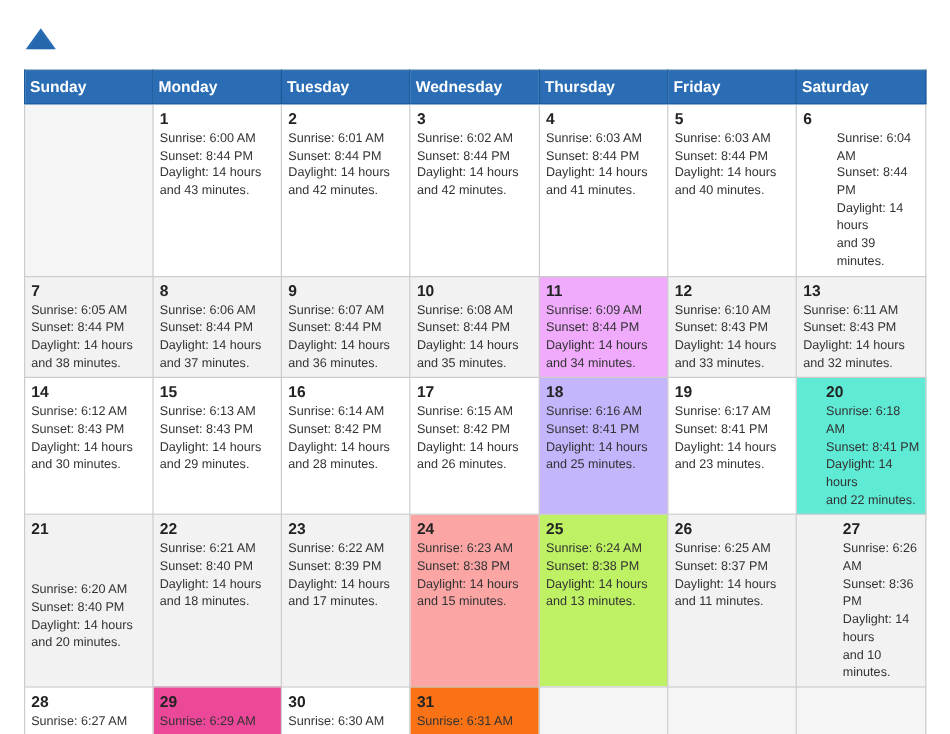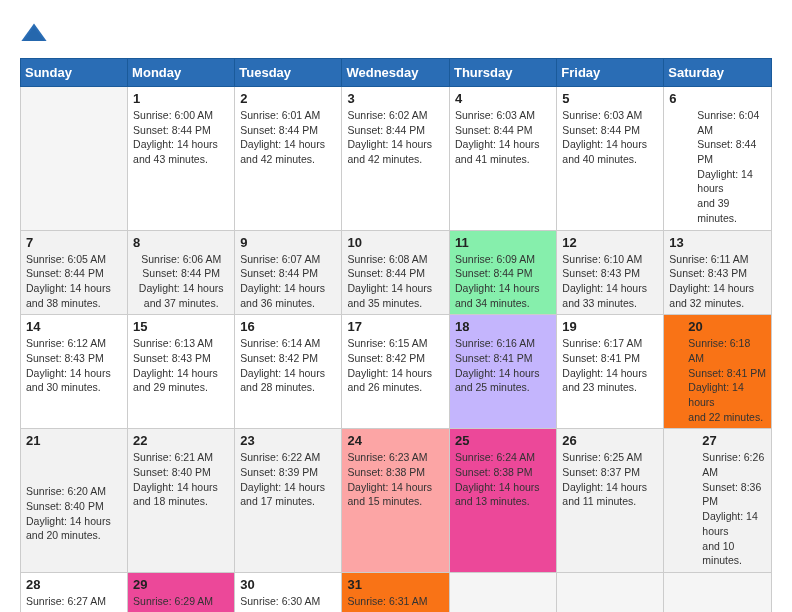--- a/index.html
+++ b/index.html
@@ -163,40 +163,40 @@
       <tr>
         <td style="background-color: rgb(242, 242, 242);">
           <div class="day-number">7</div>
           <div class="day-info" style="white-space: pre-line;">Sunrise: 6:05 AM
 Sunset: 8:44 PM
 Daylight: 14 hours
 and 38 minutes.</div>
         </td>
         <td style="background-color: rgb(242, 242, 242);">
           <div class="day-number">8</div>
-          <div class="day-info" style="white-space: pre-line; text-align: center;">Sunrise: 6:06 AM
+          <div class="day-info" style="white-space: pre-line;">Sunrise: 6:06 AM
 Sunset: 8:44 PM
 Daylight: 14 hours
 and 37 minutes.</div>
         </td>
         <td style="background-color: rgb(242, 242, 242);">
           <div class="day-number">9</div>
           <div class="day-info" style="white-space: pre-line;">Sunrise: 6:07 AM
 Sunset: 8:44 PM
 Daylight: 14 hours
 and 36 minutes.</div>
         </td>
         <td style="background-color: rgb(242, 242, 242);">
           <div class="day-number">10</div>
           <div class="day-info" style="white-space: pre-line;">Sunrise: 6:08 AM
 Sunset: 8:44 PM
 Daylight: 14 hours
 and 35 minutes.</div>
         </td>
-        <td style="background-color: #86efac;">
+        <td style="background-color: #f0abfc;">
           <div class="day-number">11</div>
           <div class="day-info" style="white-space: pre-line;">Sunrise: 6:09 AM
 Sunset: 8:44 PM
 Daylight: 14 hours
 and 34 minutes.</div>
         </td>
         <td style="background-color: rgb(242, 242, 242);">
           <div class="day-number">12</div>
           <div class="day-info" style="white-space: pre-line;">Sunrise: 6:10 AM
 Sunset: 8:43 PM
@@ -247,21 +247,21 @@
 Daylight: 14 hours
 and 25 minutes.</div>
         </td>
         <td style="background-color: rgb(255, 255, 255);">
           <div class="day-number">19</div>
           <div class="day-info" style="white-space: pre-line;">Sunrise: 6:17 AM
 Sunset: 8:41 PM
 Daylight: 14 hours
 and 23 minutes.</div>
         </td>
-        <td style="background-color: #f97316; padding-left: 24px;">
+        <td style="background-color: #5eead4; padding-left: 24px;">
           <div class="day-number">20</div>
           <div class="day-info" style="white-space: pre-line;">Sunrise: 6:18 AM
 Sunset: 8:41 PM
 Daylight: 14 hours
 and 22 minutes.</div>
         </td>
       </tr>
       <tr>
         <td style="background-color: rgb(242, 242, 242);">
           <div class="day-number">21</div>
@@ -284,21 +284,21 @@
 Daylight: 14 hours
 and 17 minutes.</div>
         </td>
         <td style="background-color: #fca5a5;">
           <div class="day-number">24</div>
           <div class="day-info" style="white-space: pre-line;">Sunrise: 6:23 AM
 Sunset: 8:38 PM
 Daylight: 14 hours
 and 15 minutes.</div>
         </td>
-        <td style="background-color: #ec4899;">
+        <td style="background-color: #bef264;">
           <div class="day-number">25</div>
           <div class="day-info" style="white-space: pre-line;">Sunrise: 6:24 AM
 Sunset: 8:38 PM
 Daylight: 14 hours
 and 13 minutes.</div>
         </td>
         <td style="background-color: rgb(242, 242, 242);">
           <div class="day-number">26</div>
           <div class="day-info" style="white-space: pre-line;">Sunrise: 6:25 AM
 Sunset: 8:37 PM

